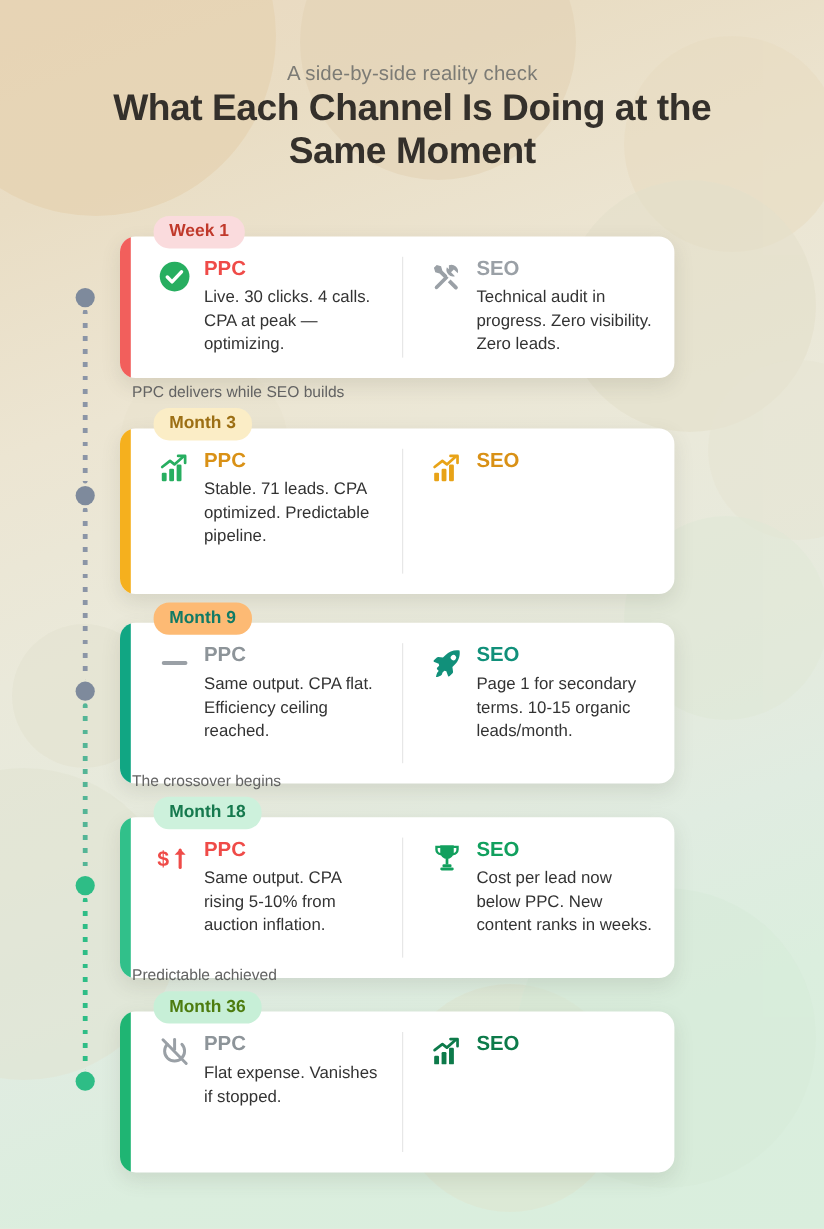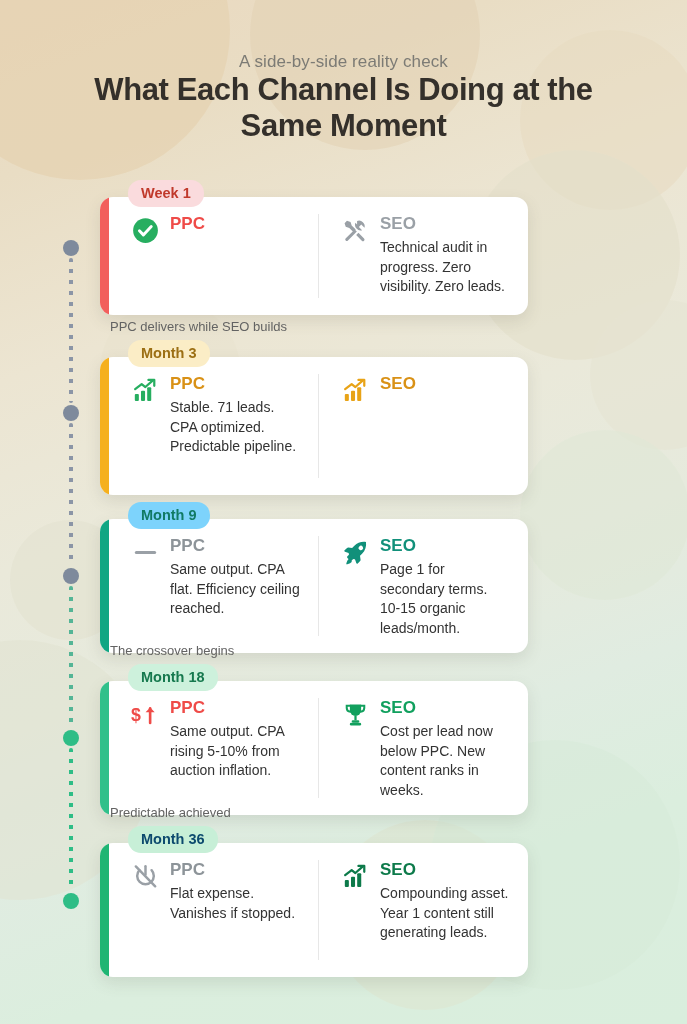--- a/index.html
+++ b/index.html
@@ -105,21 +105,21 @@
     border-radius: 13px;
     font-size: 14.5px;
     font-weight: bold;
     z-index: 3;
     white-space: nowrap;
   }
   .card {
     position: absolute;
     top: 17px;
     left: 0;
-    width: 428px;
+    width: 462px;
     background: #ffffff;
     border-radius: 13px;
     box-shadow: 0 6px 16px rgba(80,80,60,.13);
     overflow: hidden;
     display: flex;
   }
   .accent {
     width: 9px;
     flex: 0 0 9px;
   }
@@ -209,20 +209,21 @@
         <div class="cols">
           <div class="col left">
             <div class="ico">
               <svg width="27" height="27" viewBox="0 0 24 24">
                 <circle cx="12" cy="12" r="11" fill="#27ae60"></circle>
                 <path d="M6.6 12.3l3.5 3.6 7-7.4" fill="none" stroke="#fff" stroke-width="2.6" stroke-linecap="round" stroke-linejoin="round"></path>
               </svg>
             </div>
             <div class="col-body">
               <div class="chan" style="color: rgb(239, 75, 72);">PPC</div>
+              <div class="desc">Live. 30 clicks. 4 calls. CPA at peak — optimizing.</div>
             </div>
           </div>
           <div class="col right">
             <div class="ico">
               <svg width="27" height="27" viewBox="0 0 24 24">
                 <path d="M3.2 19.1l8.1-8.1 1.9 1.9-8.1 8.1a1.35 1.35 0 01-1.9-1.9z" fill="#9aa0a6"></path>
                 <path d="M13.4 3.6a5 5 0 016.6 6l-2.9-2.9-2.1 2.1 2.9 2.9a5 5 0 01-6-6.6l1.5 1.5z" fill="#9aa0a6"></path>
                 <path d="M4.4 3.4l3.2 1 1 3.2 3.6 3.6-2.1 2.1-3.6-3.6-3.2-1-1-3.2z" fill="#9aa0a6"></path>
                 <path d="M14.6 14.1l5 5a1.4 1.4 0 01-2 2l-5-5z" fill="#9aa0a6"></path>
               </svg>
@@ -296,21 +297,21 @@
                 <path d="M5.2 18.6c-1 1-1.4 3.9-1.4 3.9s2.9-.4 3.9-1.4a1.8 1.8 0 10-2.5-2.5z" fill="#11907a"></path>
               </svg>
             </div>
             <div class="col-body">
               <div class="chan" style="color: rgb(17, 144, 122);">SEO</div>
               <div class="desc">Page 1 for secondary terms. 10-15 organic leads/month.</div>
             </div>
           </div>
         </div>
       </div>
-      <div class="badge" style="background: #7dd3fc; color: rgb(17, 122, 101);">Month 9</div>
+      <div class="badge" style="background: #fdba74; color: rgb(17, 122, 101);">Month 9</div>
     </div>
     <div class="caption" style="top: 643px;">The crossover begins</div>
     <div class="card-wrap" style="top: 664px;">
       <div class="card" style="height: 134px;">
         <div class="accent" style="background: rgb(49, 192, 138);"></div>
         <div class="cols">
           <div class="col left">
             <div class="ico">
               <svg width="30" height="27" viewBox="0 0 30 24">
                 <text x="0" y="19.5" font-family="Liberation Sans, sans-serif" font-size="19" font-weight="bold" fill="#ef4b48">$</text>
@@ -366,20 +367,19 @@
               <svg width="27" height="27" viewBox="0 0 24 24">
                 <rect x="2.5" y="15" width="3.6" height="6.3" rx="0.9" fill="#0d7a4a"></rect>
                 <rect x="8" y="12.2" width="3.6" height="9.1" rx="0.9" fill="#0d7a4a"></rect>
                 <rect x="13.5" y="9" width="3.6" height="12.3" rx="0.9" fill="#0d7a4a"></rect>
                 <path d="M2.8 10.8L8.6 6.3l3.3 2.6 6.4-5.6" fill="none" stroke="#0d7a4a" stroke-width="2" stroke-linecap="round" stroke-linejoin="round"></path>
                 <path d="M14.6 2.6h5.2v5.2" fill="none" stroke="#0d7a4a" stroke-width="2" stroke-linecap="round" stroke-linejoin="round"></path>
               </svg>
             </div>
             <div class="col-body">
               <div class="chan" style="color: rgb(13, 122, 74);">SEO</div>
-              <div class="desc">Compounding asset. Year 1 content still generating leads.</div>
-            </div>
-          </div>
-        </div>
-      </div>
-      <div class="badge" style="background: rgb(199, 239, 215); color: #0c4a6e;">Month 36</div>
+            </div>
+          </div>
+        </div>
+      </div>
+      <div class="badge" style="background: rgb(199, 239, 215); color: #4d7c0f;">Month 36</div>
     </div>
   </div>
 
 </body></html>

